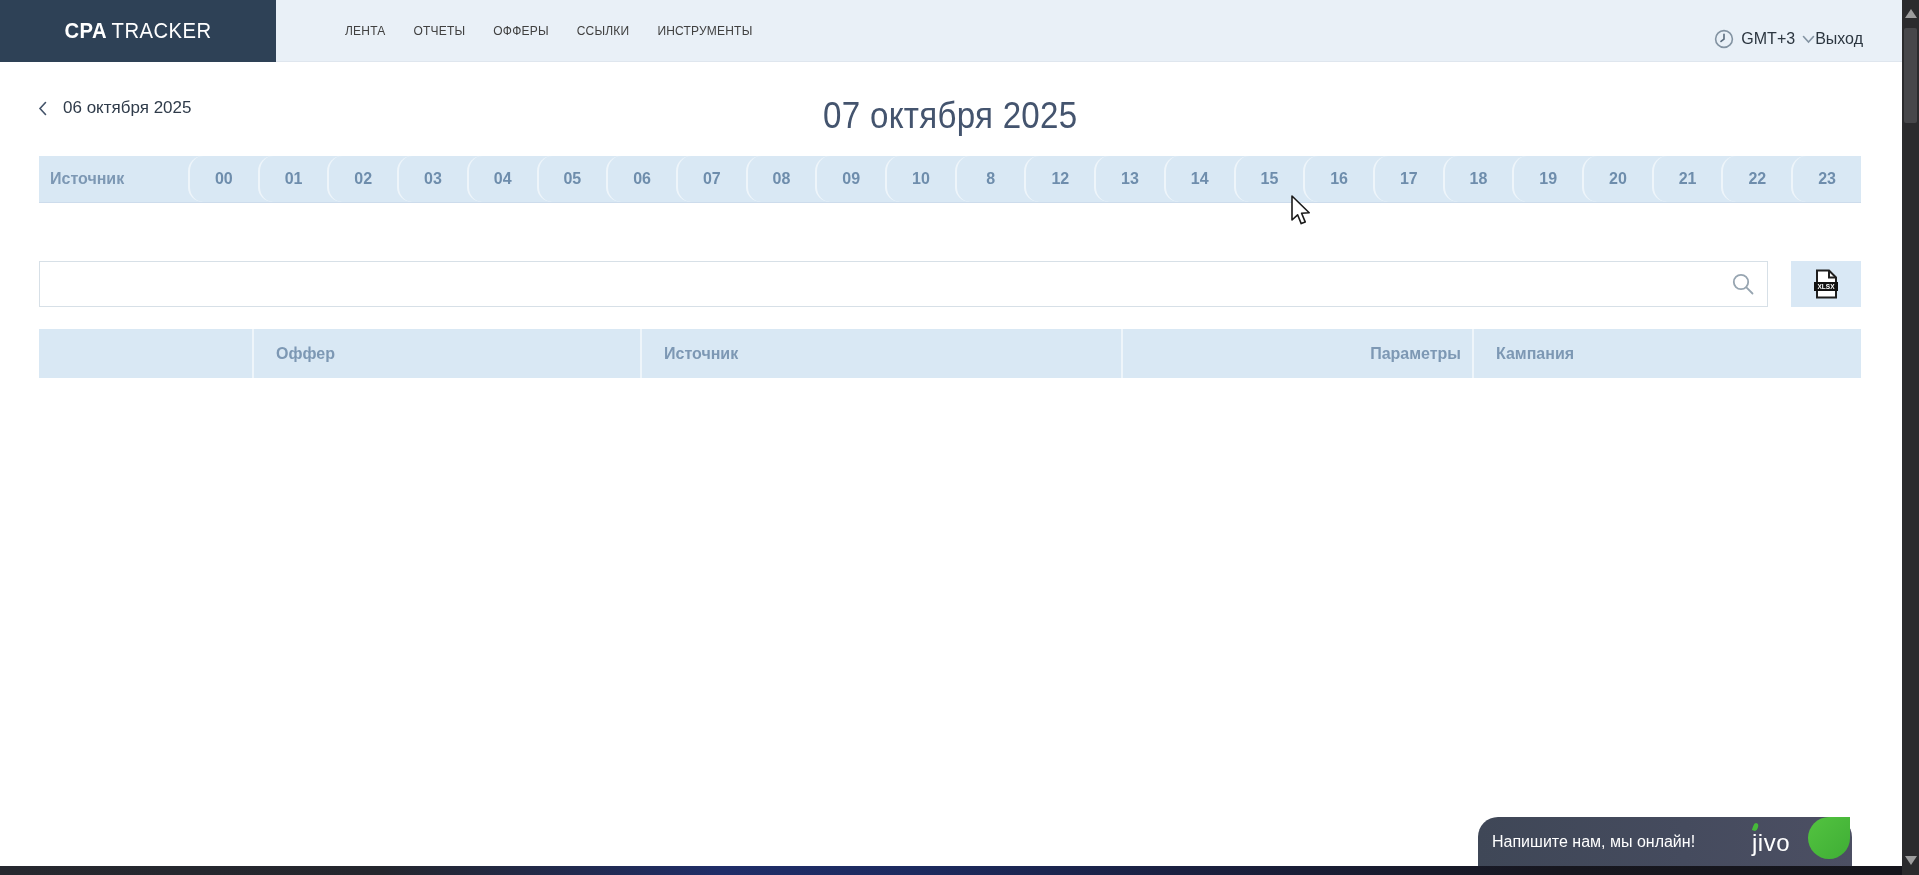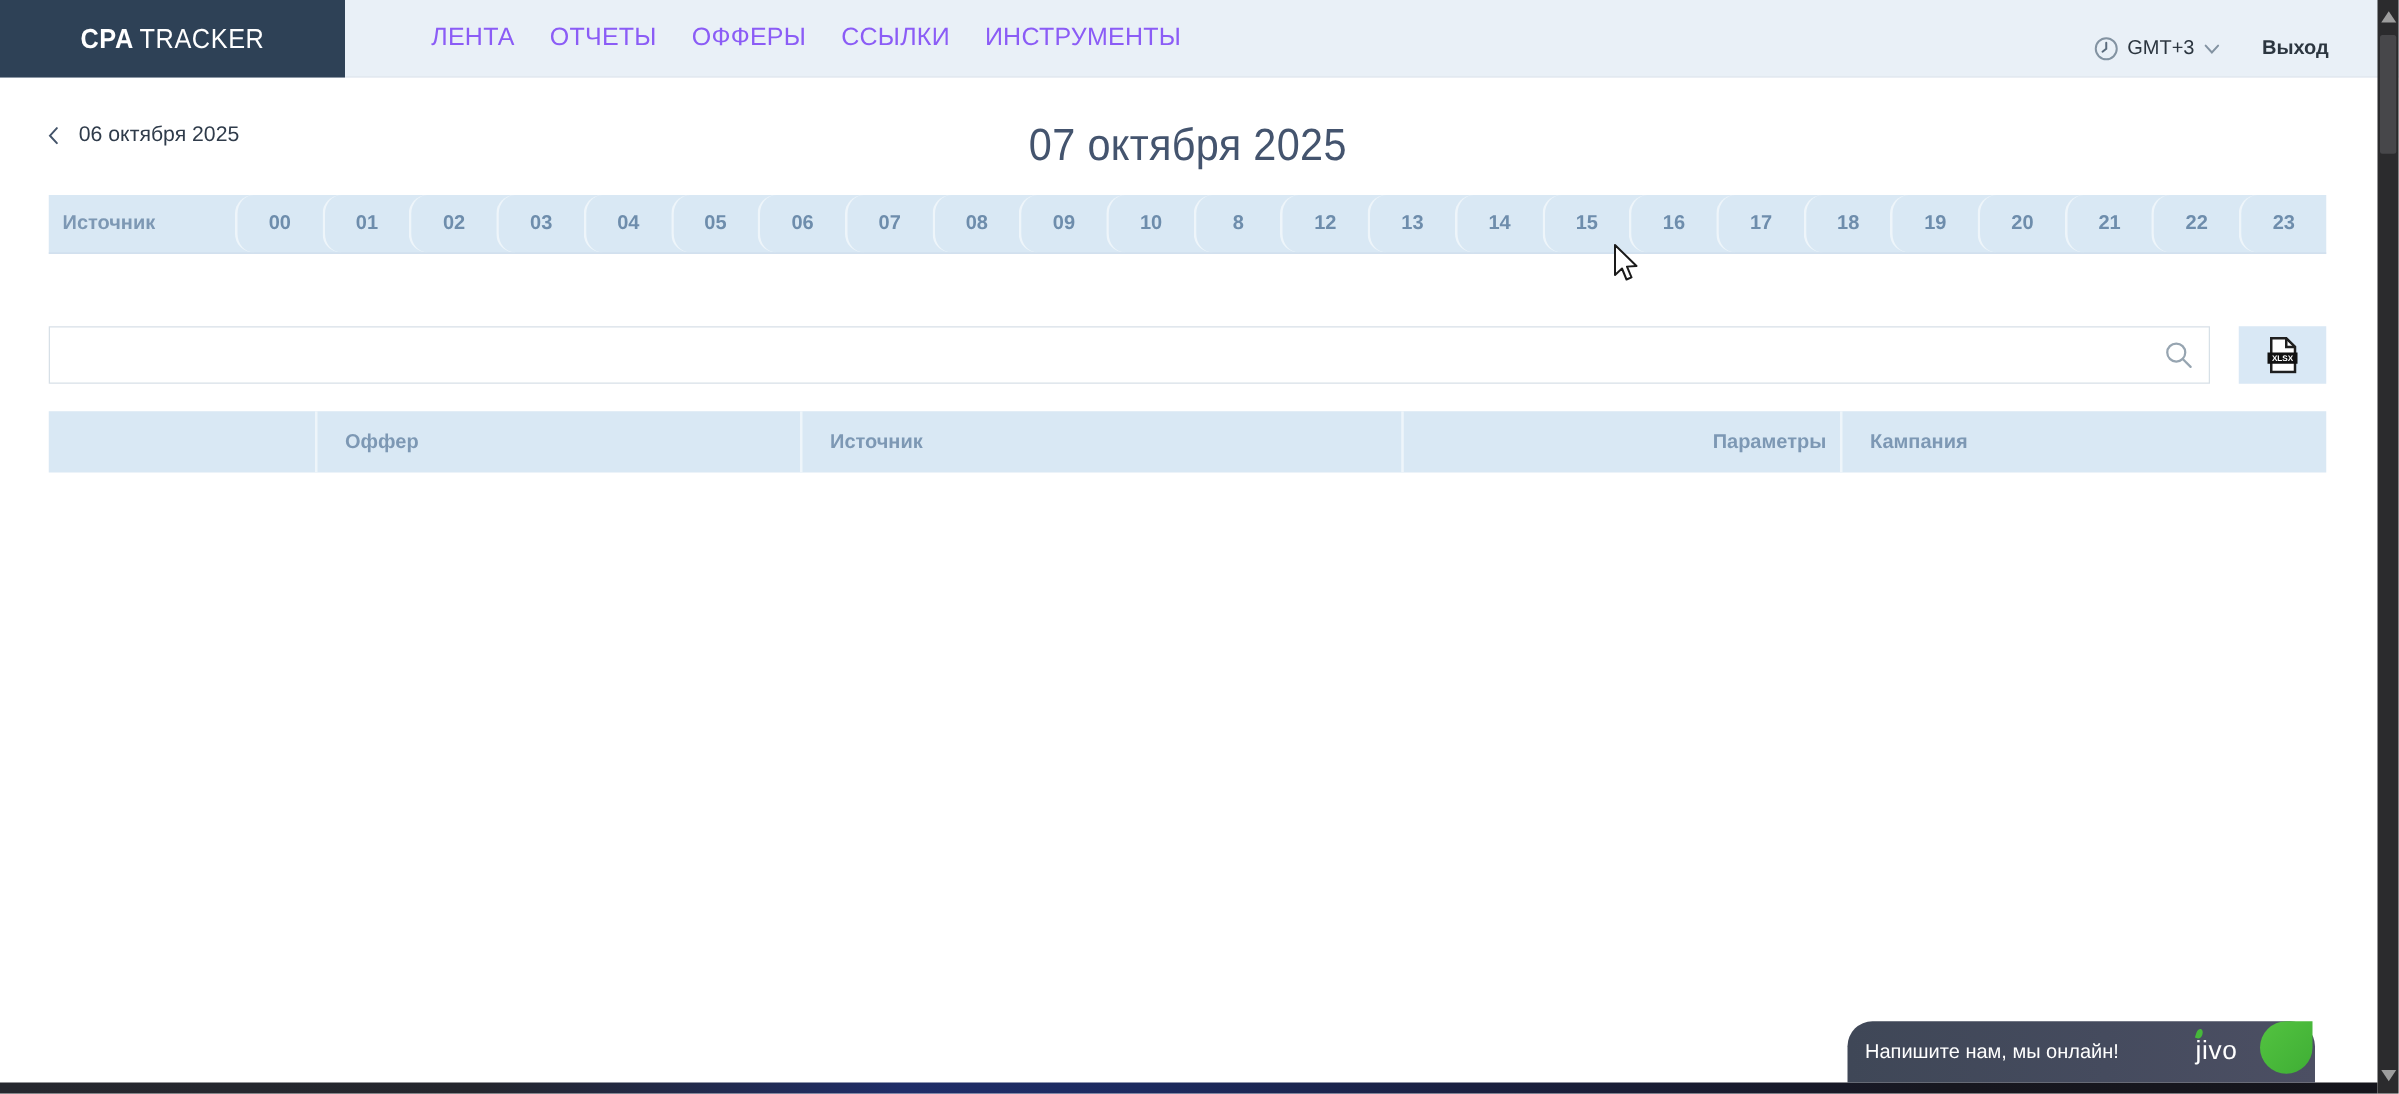--- a/index.html
+++ b/index.html
@@ -10,25 +10,25 @@
   }
   
   .topbar{position:absolute;left:0;top:0;width:1919px;height:61px;
     background:#e9f0f7;border-bottom:1px solid #dfe6ee;z-index:5;}
   .logo-box{position:absolute;left:0;top:0;width:276px;height:62px;
     background:#2e4156;color:#ffffff;display:flex;align-items:center;justify-content:center;}
   .logo-inner{font-size:22px;letter-spacing:.5px;display:inline-block;transform:scaleX(.92);white-space:nowrap;}
   .logo-bold{font-weight:700;}
   .logo-rest{font-weight:400;margin-left:5px;}
   .main-nav{position:absolute;left:345px;top:0;height:61px;display:flex;align-items:center;gap:28px;}
-  .nav-item{font-size:20px;color:#8b5cf6;cursor:pointer;white-space:nowrap;letter-spacing:.2px;}
+  .nav-item{font-size:12px;color:#404040;cursor:pointer;white-space:nowrap;letter-spacing:.2px;}
   .topbar-right{position:absolute;right:56px;top:0;height:78px;display:flex;align-items:center;gap:0;}
   .tz-group{display:flex;align-items:center;gap:7px;cursor:pointer;}
   .tz-label{font-size:16px;color:#2c3640;}
-  .logout{font-size:16px;color:#2c3640;margin-left:34px;cursor:pointer;font-weight:bold;}
+  .logout{font-size:16px;color:#2c3640;cursor:pointer;}
   .icon-svg{display:block;}
   
   .prev-day{position:absolute;left:38px;top:98px;display:flex;align-items:center;gap:16px;cursor:pointer;}
   .prev-day-label{font-size:17px;color:#2f3b4a;}
   .page-title-wrap{position:absolute;left:39px;top:82px;width:1822px;text-align:center;pointer-events:none;margin-top:13px;}
   .page-title{font-size:36px;font-weight:300;color:#44546e;display:inline-block;transform:scaleX(.92);letter-spacing:.3px;}
   
   .hours-bar{position:absolute;left:39px;top:156px;width:1822px;height:47px;
     background:#d9e8f4;display:flex;box-sizing:border-box;border-bottom:1px solid #cddcec;}
   .hours-source{width:149px;display:flex;align-items:center;padding-left:11px;box-sizing:border-box;
@@ -52,21 +52,21 @@
   .gc-0{width:213px;}
   .gc-1{width:388px;}
   .gc-2{width:481px;}
   .gc-3{width:389px;}
   .gc-4{width:351px;justify-content:flex-end;}
   
   .chat-widget{position:absolute;left:1478px;top:817px;width:374px;height:49px;
     background:linear-gradient(90deg,#3f4757 0%,#454b5e 55%,#4c4f63 100%);
     border-radius:20px 20px 0 0;display:flex;align-items:center;z-index:8;cursor:pointer;}
   .chat-message{color:#ffffff;font-size:16px;padding-left:14px;white-space:nowrap;}
-  .chat-logo{position:absolute;right:62px;top:12px;color:#ffffff;font-size:21px;letter-spacing:.5px;}
+  .chat-logo{position:absolute;right:62px;top:12px;color:#ffffff;font-size:24px;letter-spacing:.5px;}
   .chat-logo-accent{position:absolute;left:1px;top:-6px;width:5px;height:8px;border-radius:50% 50% 50% 0;
     background:#46b83a;transform:rotate(18deg);}
   .chat-leaf{position:absolute;right:2px;top:0;width:42px;height:42px;
     background:linear-gradient(135deg,#53c340 0%,#3fae35 100%);
     border-radius:50% 0 50% 50%;}
   
   .bottom-strip{position:absolute;left:0;bottom:0;width:1902px;height:9px;z-index:7;
     background:linear-gradient(90deg,#26282f 0%,#24262d 20%,#1f2d68 38%,#1c2a5f 48%,#1a2040 62%,#17171f 82%,#15151c 100%);}
   
   .scrollbar{position:absolute;right:0;top:0;width:17px;height:875px;background:#2b2b2d;z-index:10;}

